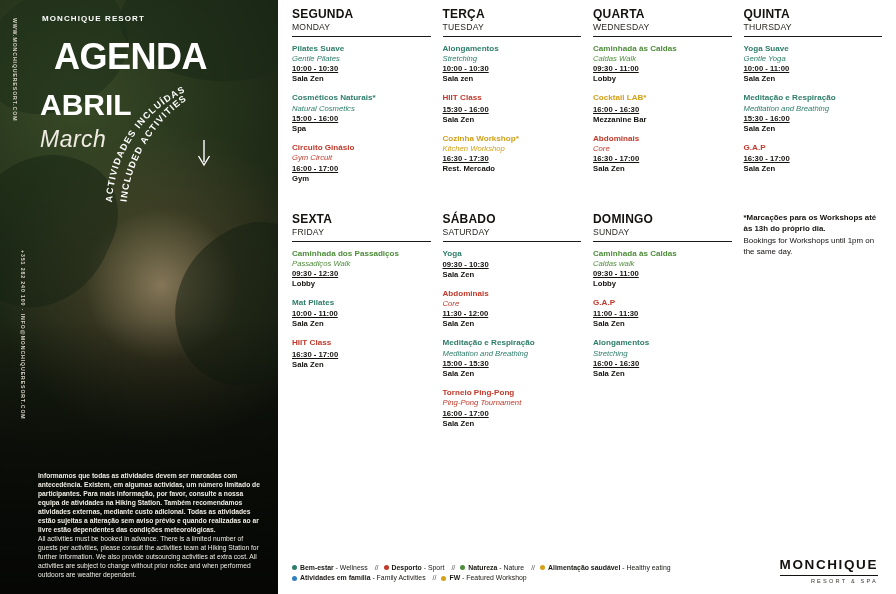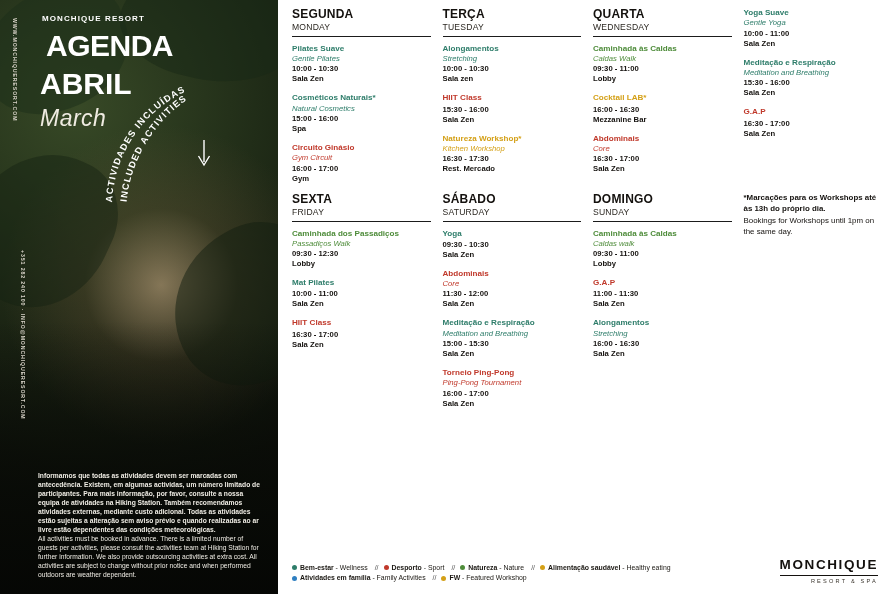--- a/index.html
+++ b/index.html
@@ -51,22 +51,22 @@
   .vertical-credit.second{
     left:14px;
   }
 
   .brandline{
     position:absolute; left:42px; top:14px;
     color:#ffffff; font-size:8px; font-weight:bold; letter-spacing:1.1px;
   }
   .title-block{ position:absolute; left:38px; top:24px; }
   .agenda{
-    color:#ffffff; font-size:30px; line-height:0.95; font-weight:bold;
-    letter-spacing:-0.5px; margin:8px;
+    color:#ffffff; font-size:36px; line-height:0.95; font-weight:bold;
+    letter-spacing:-0.5px; margin:16px;
   }
   .abril{
     color:#ffffff; font-size:30px; line-height:1.0; font-weight:bold;
     letter-spacing:0px; margin:4px 0 0 2px;
   }
   .april{
     color:#f0ece2; font-size:23px; font-style:italic; font-weight:normal;
     margin:6px 0 0 2px; letter-spacing:0.5px;
   }
 
@@ -112,24 +112,24 @@
     font-size:12px; font-weight:bold; color:#14110e; letter-spacing:0.2px;
     line-height:1.15;
   }
   .day-en{
     font-size:8.6px; font-weight:normal; color:#2b2721; letter-spacing:0.2px;
     margin-top:1px; line-height:1.15;
   }
   .activity{ margin-bottom:9px; }
   .act-name{ font-size:8.1px; font-weight:bold; line-height:1.25; }
   .act-en{ font-size:7.7px; font-style:italic; line-height:1.25; }
-  .act-time{ font-size:7.7px; color:#15120f; line-height:1.3; margin-top:1px; font-weight:bold; }
+  .act-time{ font-size:7.7px; color:#15120f; line-height:1.3; margin-top:1px; font-weight:bold;text-decoration:underline; }
   .act-loc{ font-size:7.7px; color:#15120f; line-height:1.3; font-weight:bold; }
 
-  .block-two{ }
+  .block-two{ margin-top:20px; }
   .notes{
     font-size:7.9px; line-height:1.35; color:#15120f;
   }
   .notes .pt{ font-weight:bold; }
   .notes .en{ font-weight:normal; margin-top:2px; }
 
   
   .footer{
     position:absolute; left:14px; right:18px; bottom:10px;
     display:flex; align-items:flex-end; justify-content:space-between;
@@ -233,21 +233,21 @@
           <div class="act-en" style="color:#2e7d6a">Stretching</div>
           <div class="act-time">10:00 - 10:30</div>
           <div class="act-loc">Sala zen</div>
         </div>
         <div class="activity">
           <div class="act-name" style="color:#c0392b">HIIT Class</div>
           <div class="act-time">15:30 - 16:00</div>
           <div class="act-loc">Sala Zen</div>
         </div>
         <div class="activity">
-          <div class="act-name" style="color:#d4a017">Natureza Workshop*</div>
+          <div class="act-name" style="color:#d4a017">Cozinha Workshop*</div>
           <div class="act-en" style="color:#d4a017">Kitchen Workshop</div>
           <div class="act-time">16:30 - 17:30</div>
           <div class="act-loc">Rest. Mercado</div>
         </div>
       </div>
 
       <div>
         <div class="col-head">
           <div class="day-pt">QUARTA</div>
           <div class="day-en">WEDNESDAY</div>
@@ -265,20 +265,24 @@
         </div>
         <div class="activity">
           <div class="act-name" style="color:#c0392b">Abdominais</div>
           <div class="act-en" style="color:#c0392b">Core</div>
           <div class="act-time">16:30 - 17:00</div>
           <div class="act-loc">Sala Zen</div>
         </div>
       </div>
 
       <div>
+        <div class="col-head">
+          <div class="day-pt">QUINTA</div>
+          <div class="day-en">THURSDAY</div>
+        </div>
         <div class="activity">
           <div class="act-name" style="color:#2e7d6a">Yoga Suave</div>
           <div class="act-en" style="color:#2e7d6a">Gentle Yoga</div>
           <div class="act-time">10:00 - 11:00</div>
           <div class="act-loc">Sala Zen</div>
         </div>
         <div class="activity">
           <div class="act-name" style="color:#2e7d6a">Meditação e Respiração</div>
           <div class="act-en" style="color:#2e7d6a">Meditation and Breathing</div>
           <div class="act-time">15:30 - 16:00</div>

